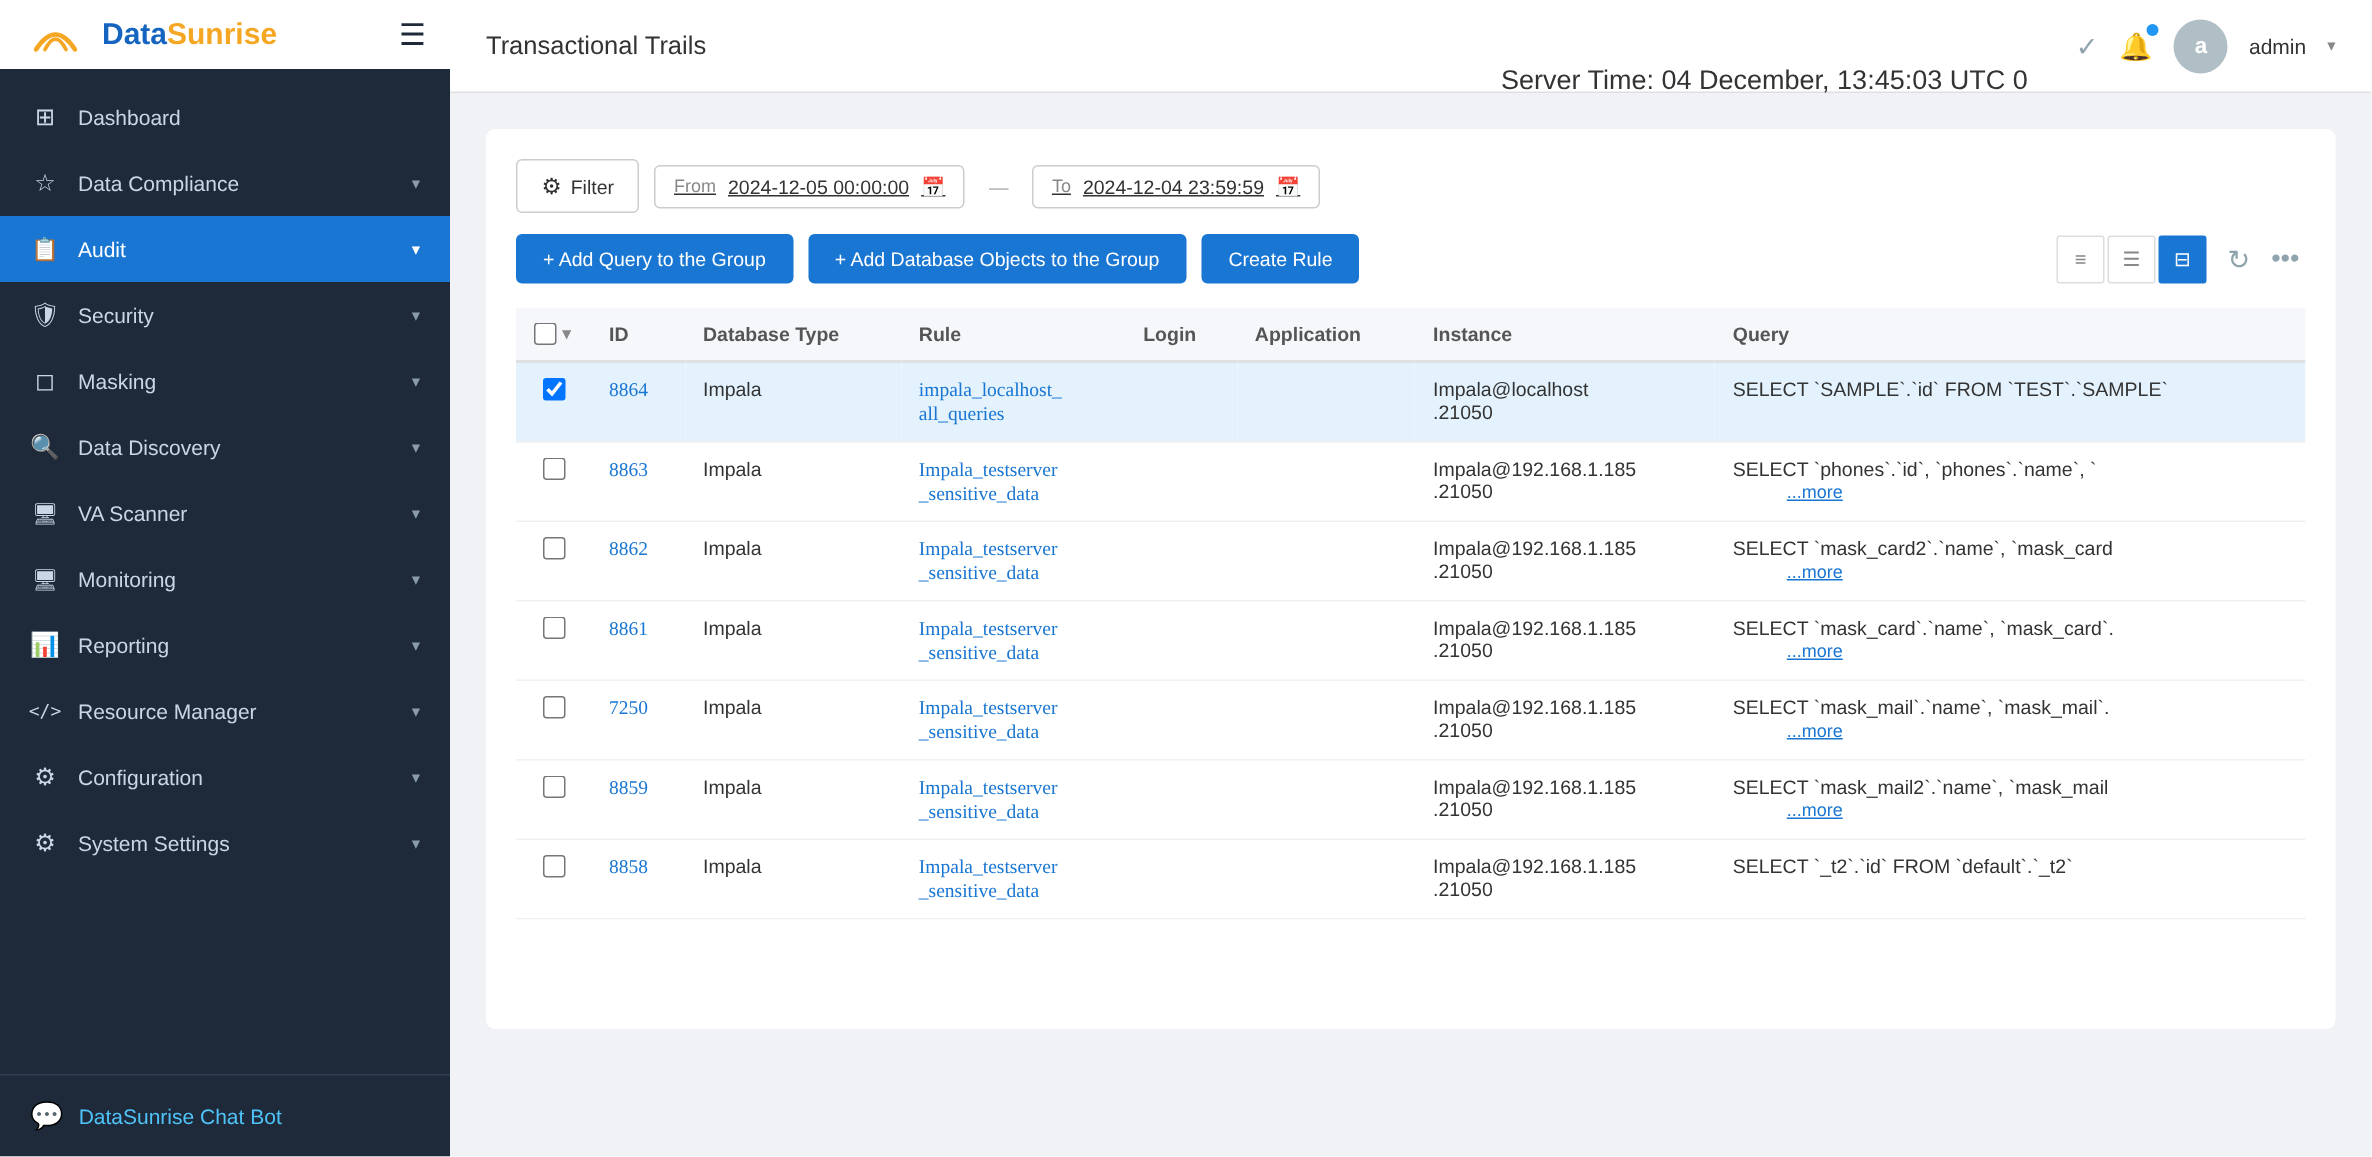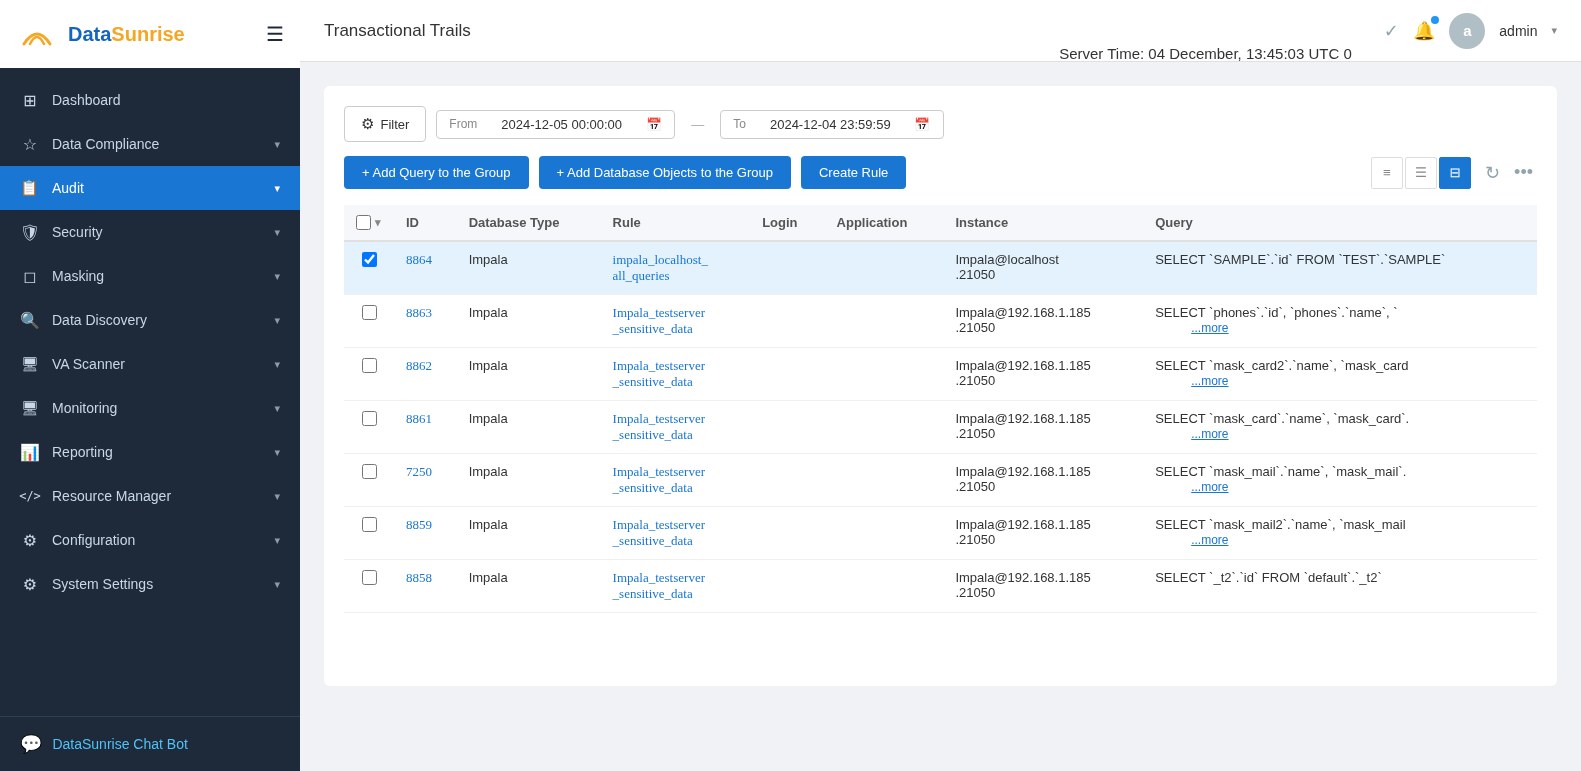--- a/index.html
+++ b/index.html
@@ -14,21 +14,21 @@
       display: flex;
       flex-direction: column;
       height: 100%;
     }
     .sidebar-logo {
       display: flex;
       align-items: center;
       gap: 10px;
       padding: 12px 16px;
       background: #fff;
-      height: 68px;
+      height: 46px;
     }
     .logo-text {
       font-size: 20px;
       font-weight: bold;
       color: #1565c0;
     }
     .logo-text span { color: #f5a623; }
     .sidebar-toggle {
       margin-left: auto;
       cursor: pointer;
@@ -103,21 +103,21 @@
       border-bottom: 1px solid #e0e0e0;
       gap: 16px;
     }
     .header-title {
       font-size: 17px;
       color: #333;
       font-weight: 400;
       flex: 1;
     }
     .header-server-time {
-      font-size: 15px;
+      font-size: 18px;
       color: #555;
       margin-top: 46px;
     }
     .header-server-time span { color: #333; font-weight: 500; }
     .header-icons {
       display: flex;
       align-items: center;
       gap: 14px;
       margin-left: 16px;
     }
@@ -184,27 +184,28 @@
       border: 1px solid #ccc;
       background: #fff;
       border-radius: 4px;
       cursor: pointer;
       font-size: 13px;
       color: #333;
     }
     .date-input {
       display: flex;
       align-items: center;
-      gap: 24px;
+      gap: 8px;
       border: 1px solid #ccc;
       border-radius: 4px;
       padding: 6px 12px;
       background: #fff;
       font-size: 13px;
       color: #333;
+      text-decoration: underline;
     }
     .date-label { color: #888; font-size: 12px; }
     .date-sep { color: #aaa; margin: 0 6px; }
     .cal-icon { color: #90a4ae; cursor: pointer; }
 
     
     .action-bar {
       display: flex;
       align-items: center;
       gap: 10px;

